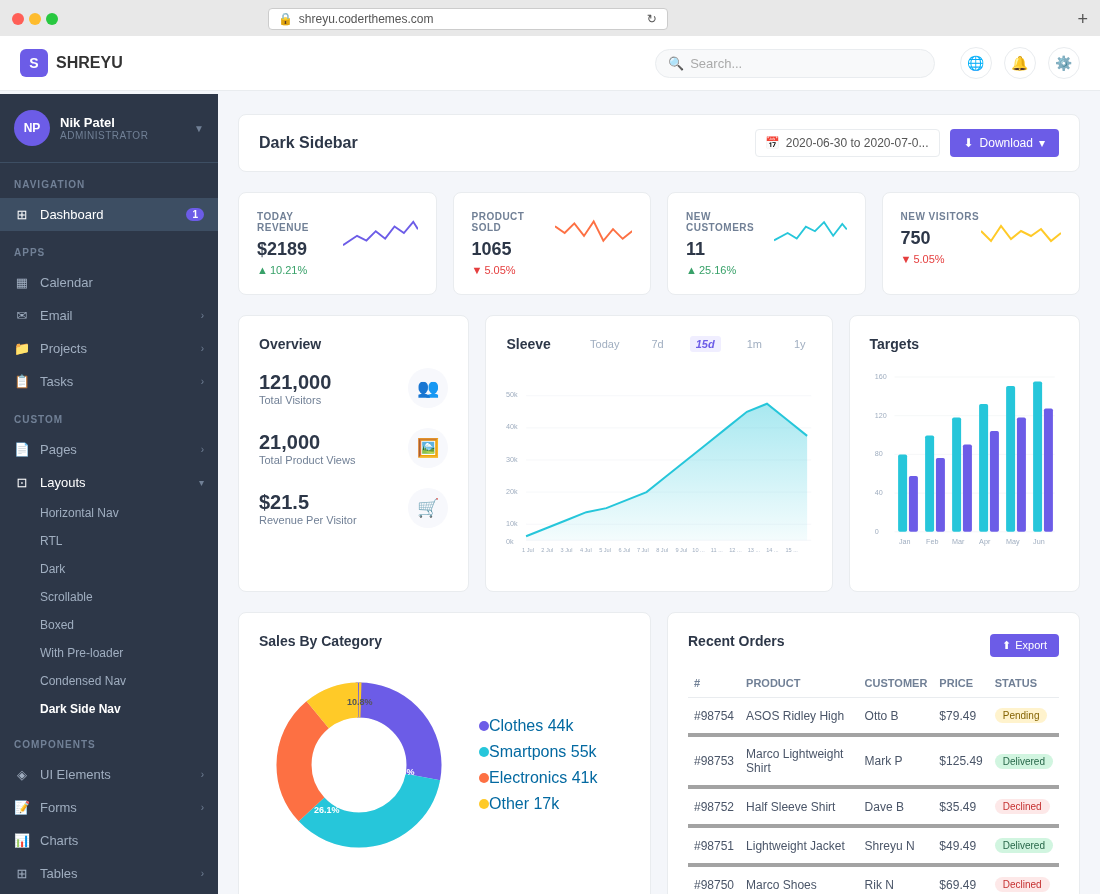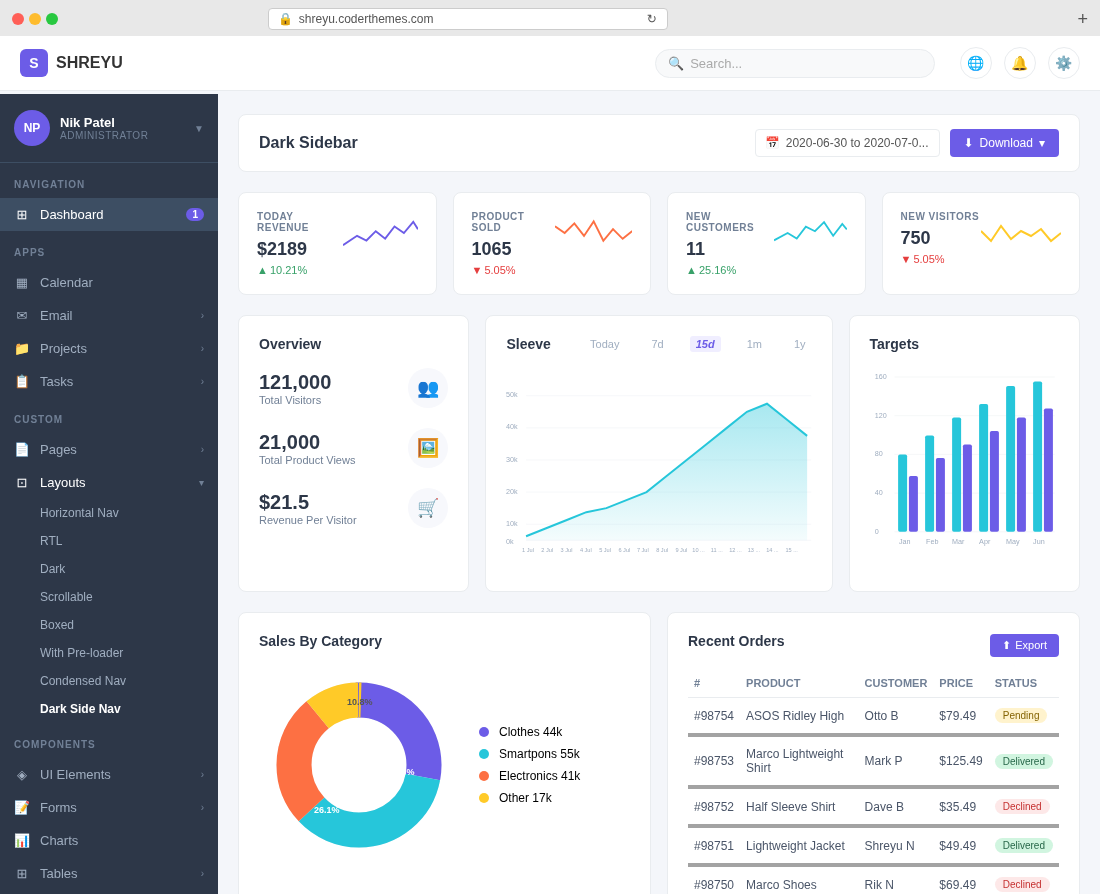--- a/index.html
+++ b/index.html
@@ -231,21 +231,21 @@
 
     
     .targets-card .chart-svg { height: 180px; }
 
     
     .bottom-row { display: grid; grid-template-columns: 1fr 1fr; gap: 16px; margin-bottom: 20px; }
 
     
     .donut-wrapper { display: flex; align-items: center; gap: 20px; }
     .donut-legend { display: flex; flex-direction: column; gap: 8px; }
-    .legend-item { display: flex; align-items: center; gap: 10px; font-size: 12px; color: #000000; }
+    .legend-item { display: flex; align-items: center; gap: 0; font-size: 16px; color: #0369a1; }
     .legend-dot { width: 10px; height: 10px; border-radius: 50%; flex-shrink: 0; }
 
     
     .orders-header { display: flex; align-items: center; justify-content: space-between; margin-bottom: 12px; }
     .export-btn {
       background: #6c5ce7;
       color: white;
       border: none;
       border-radius: 4px;
       padding: 5px 12px;

